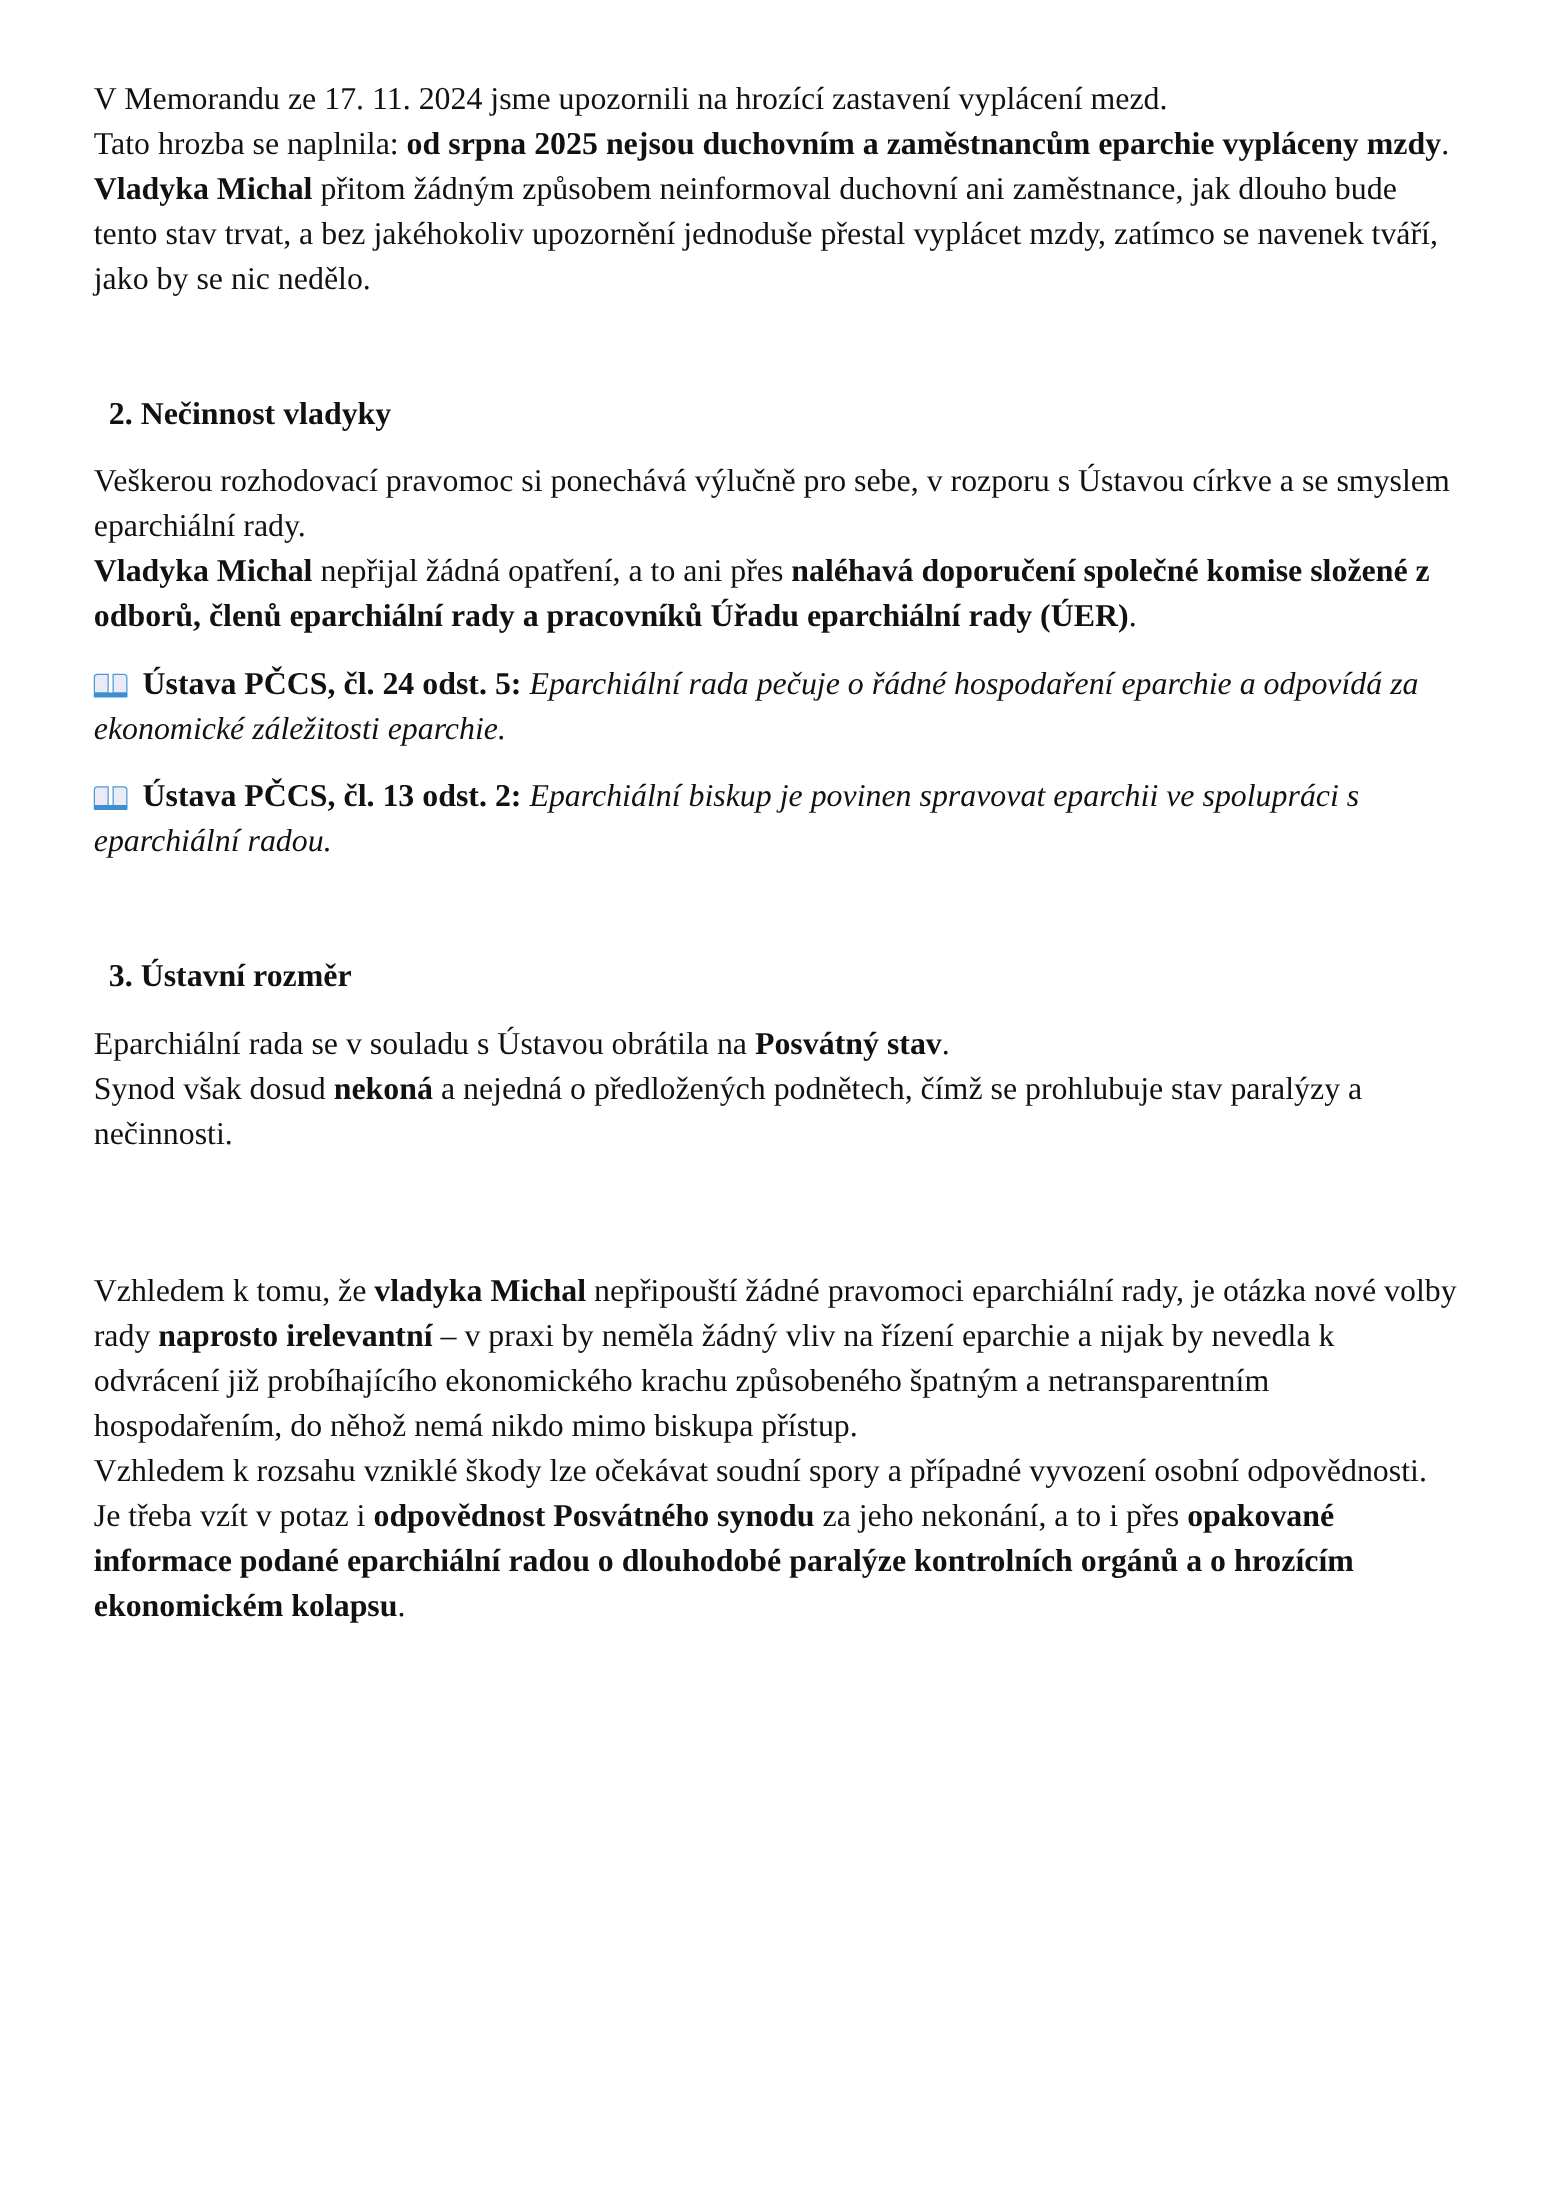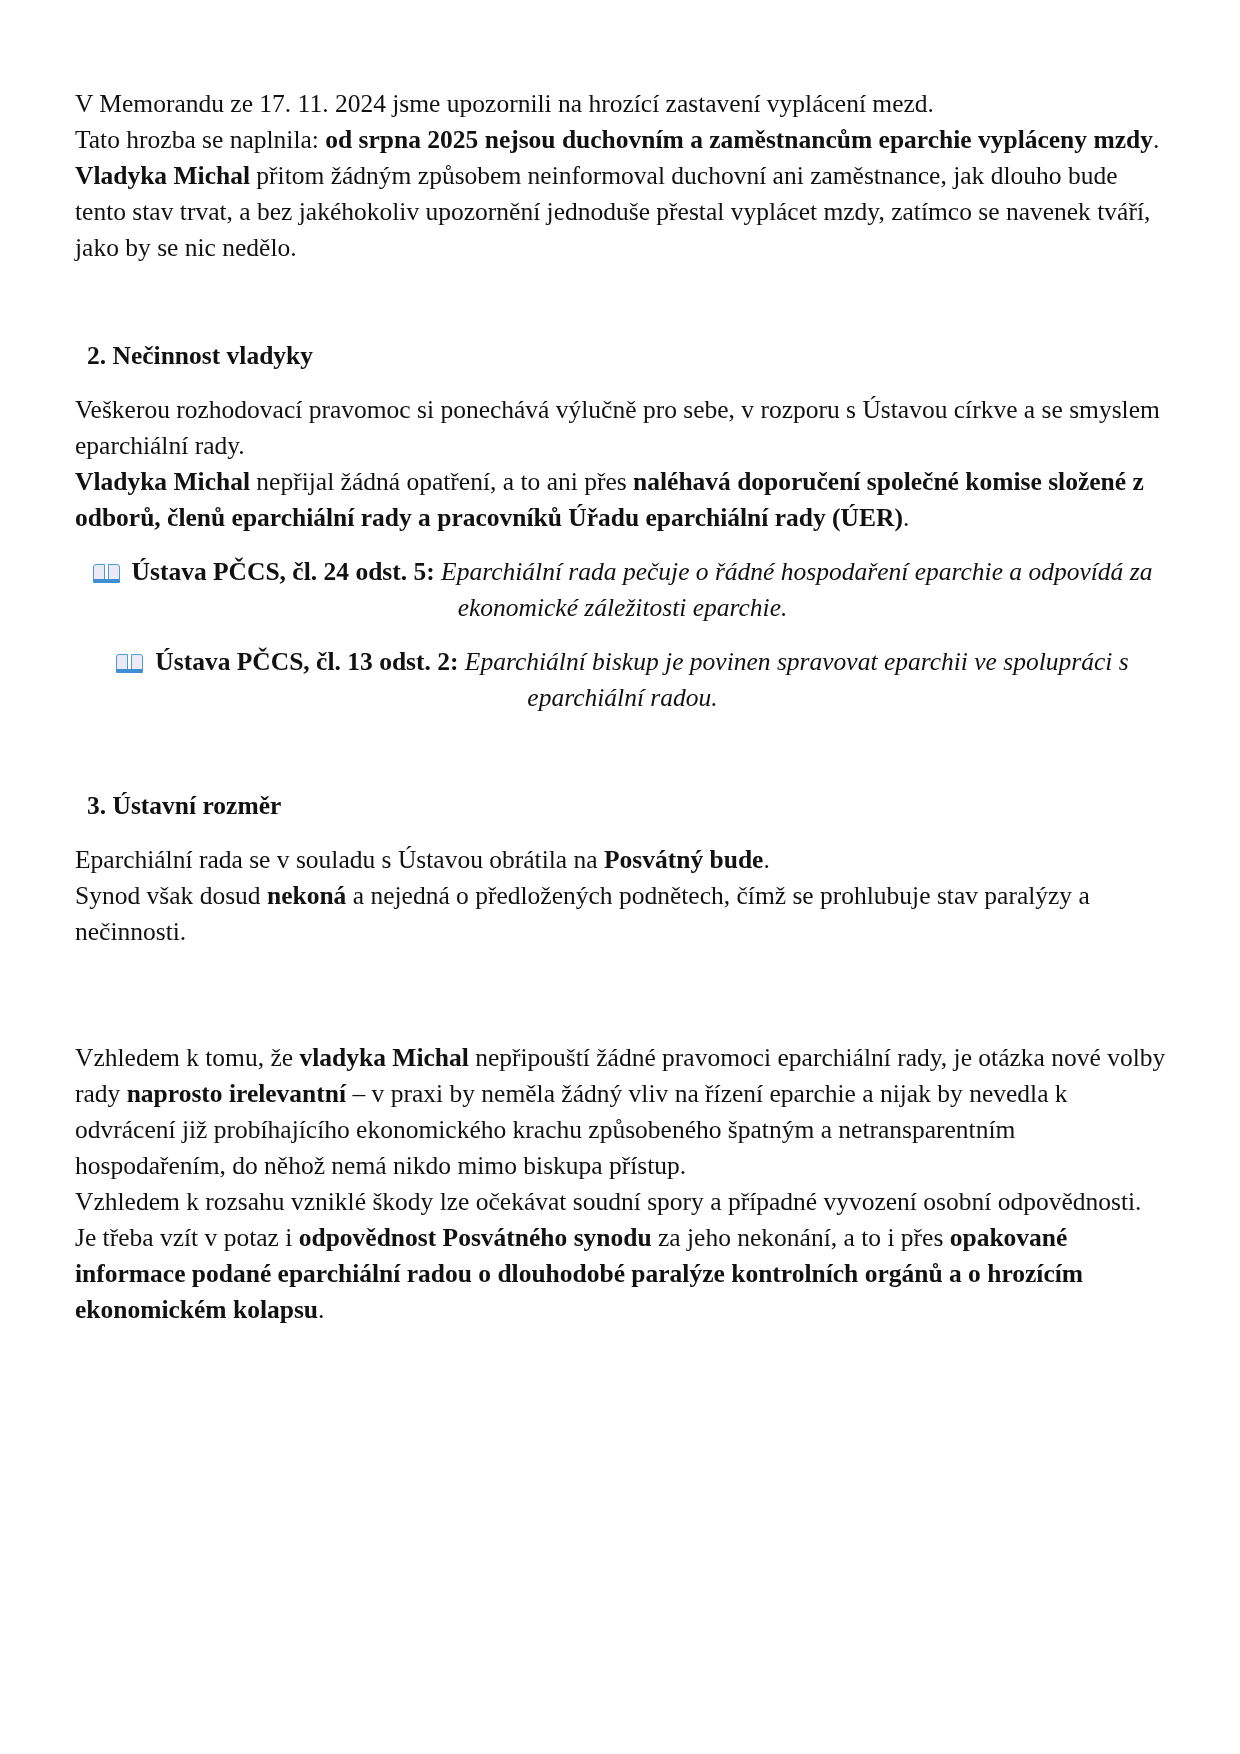--- a/index.html
+++ b/index.html
@@ -1,25 +1,25 @@
 <!DOCTYPE html>
 <html><head>
 <meta charset="utf-8">
 <style>
   html, body { margin: 0; padding: 0; background: #ffffff; }
   body { width: 1240px; height: 1754px; position: relative; overflow: hidden;
          font-family: "Liberation Serif", "DejaVu Serif", serif; color: #111; }
-  .page { position: absolute; left: 75px; top: 86px; width: 1095px; font-size: 25.5px; line-height: 36px; }
+  .page { position: absolute; left: 75px; top: 61px; width: 1095px; font-size: 25.5px; line-height: 36px; }
   .p { margin: 0; }
   .gap-big { height: 72px; }
   .h { font-weight: bold; margin: 0 0 18px 12px; }
   .gap-sm { height: 18px; }
   b { font-weight: bold; }
   i { font-style: italic; }
-  .quote { margin: 0; text-align: center; }
+  .quote { margin: 0; }
   .book { display: inline-block; width: 27px; height: 20px; position: relative; vertical-align: -3px; margin-right: 12px; }
   .book .l, .book .r { position: absolute; top: 1px; width: 12px; height: 16px; background: #eceaf6; border: 1.5px solid #4a9bd8; box-sizing: border-box; }
   .book .l { left: 0; border-radius: 3px 0 0 1px; }
   .book .r { right: 0; border-radius: 0 3px 1px 0; }
   .book .base { position: absolute; left: 0; right: 0; bottom: 0; height: 4px; background: #3d8fd1; border-radius: 1px; }
 </style>
 </head>
 <body>
 
 <div class="page">
@@ -39,21 +39,21 @@
     <div class="gap-sm"></div>
     <p class="quote"><span class="book"><span class="l"></span><span class="r"></span><span class="base"></span></span><b>Ústava PČCS, čl. 24 odst. 5:</b><i> Eparchiální rada pečuje o řádné hospodaření eparchie a odpovídá za ekonomické záležitosti eparchie.</i></p>
     <div class="gap-sm"></div>
     <p class="quote"><span class="book"><span class="l"></span><span class="r"></span><span class="base"></span></span><b>Ústava PČCS, čl. 13 odst. 2:</b><i> Eparchiální biskup je povinen spravovat eparchii ve spolupráci s eparchiální radou.</i></p>
   </div>
 
   <div class="gap-big"></div>
 
   <div>
     <p class="h">3. Ústavní rozměr</p>
-    <p class="p"><span>Eparchiální rada se v souladu s Ústavou obrátila na </span><b>Posvátný bude</b><span>.</span></p>
+    <p class="p"><span>Eparchiální rada se v souladu s Ústavou obrátila na </span><b>Posvátný stav</b><span>.</span></p>
     <p class="p"><span>Synod však dosud </span><b>nekoná</b><span> a nejedná o předložených podnětech, čímž se prohlubuje stav paralýzy a nečinnosti.</span></p>
     <div class="gap-sm"></div>
   </div>
 
   <div class="gap-big"></div>
 
   <div>
     <p class="p"><span>Vzhledem k tomu, že </span><b>vladyka Michal</b><span> nepřipouští žádné pravomoci eparchiální rady, je otázka nové volby rady </span><b>naprosto irelevantní</b><span> – v praxi by neměla žádný vliv na řízení eparchie a nijak by nevedla k odvrácení již probíhajícího ekonomického krachu způsobeného špatným a netransparentním hospodařením, do něhož nemá nikdo mimo biskupa přístup.</span></p>
     <p class="p">Vzhledem k rozsahu vzniklé škody lze očekávat soudní spory a případné vyvození osobní odpovědnosti.</p>
     <p class="p"><span>Je třeba vzít v potaz i </span><b>odpovědnost Posvátného synodu</b><span> za jeho nekonání, a to i přes </span><b>opakované informace podané eparchiální radou o dlouhodobé paralýze kontrolních orgánů a o hrozícím ekonomickém kolapsu</b><span>.</span></p>

